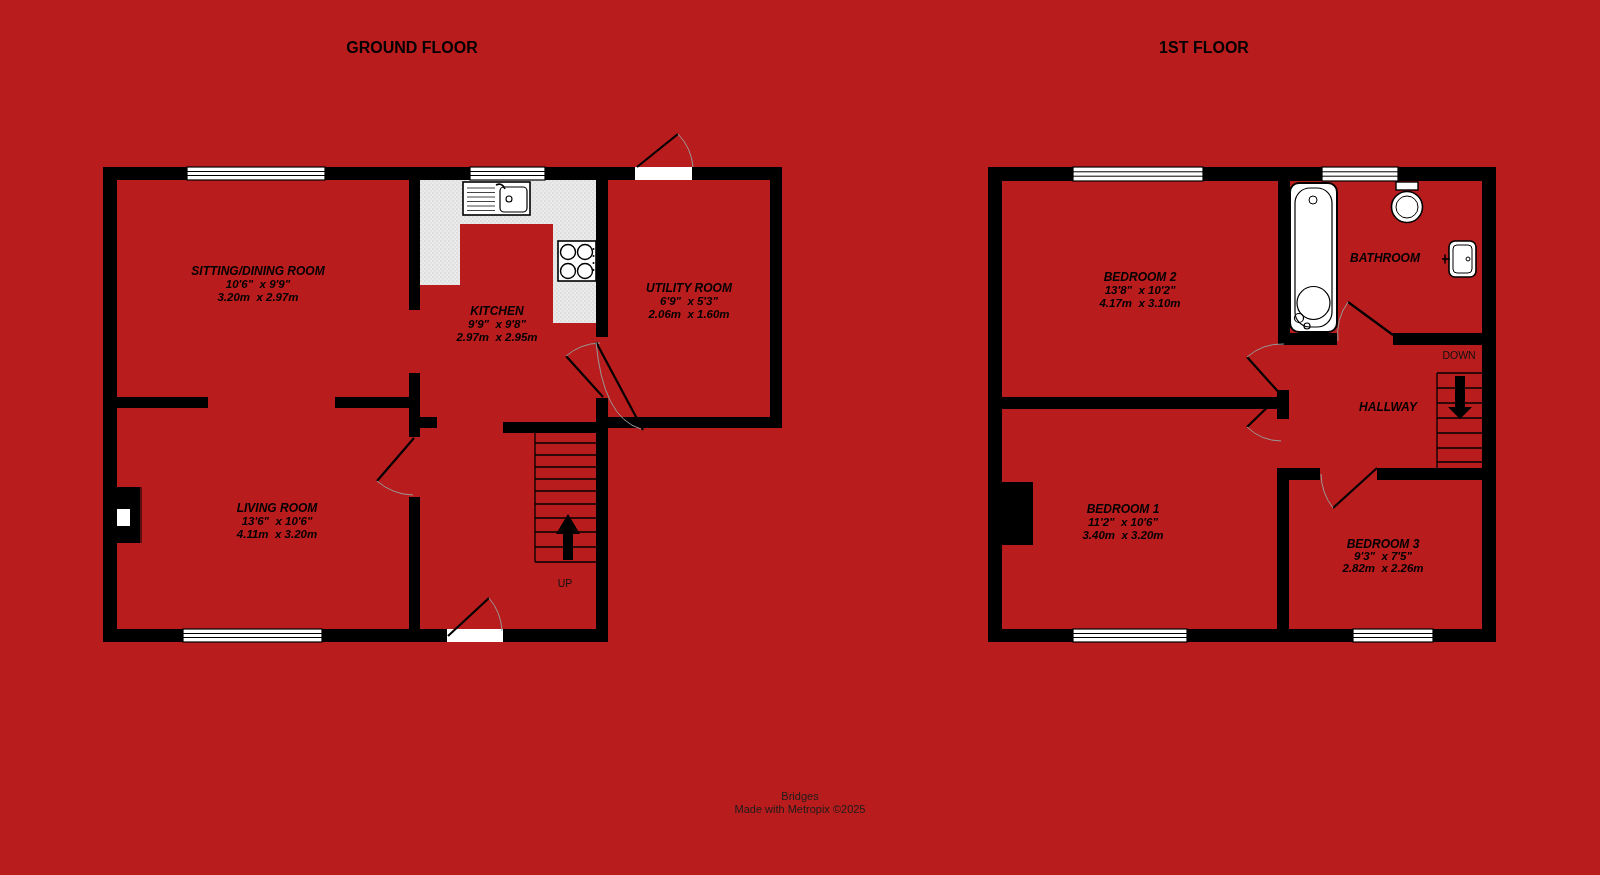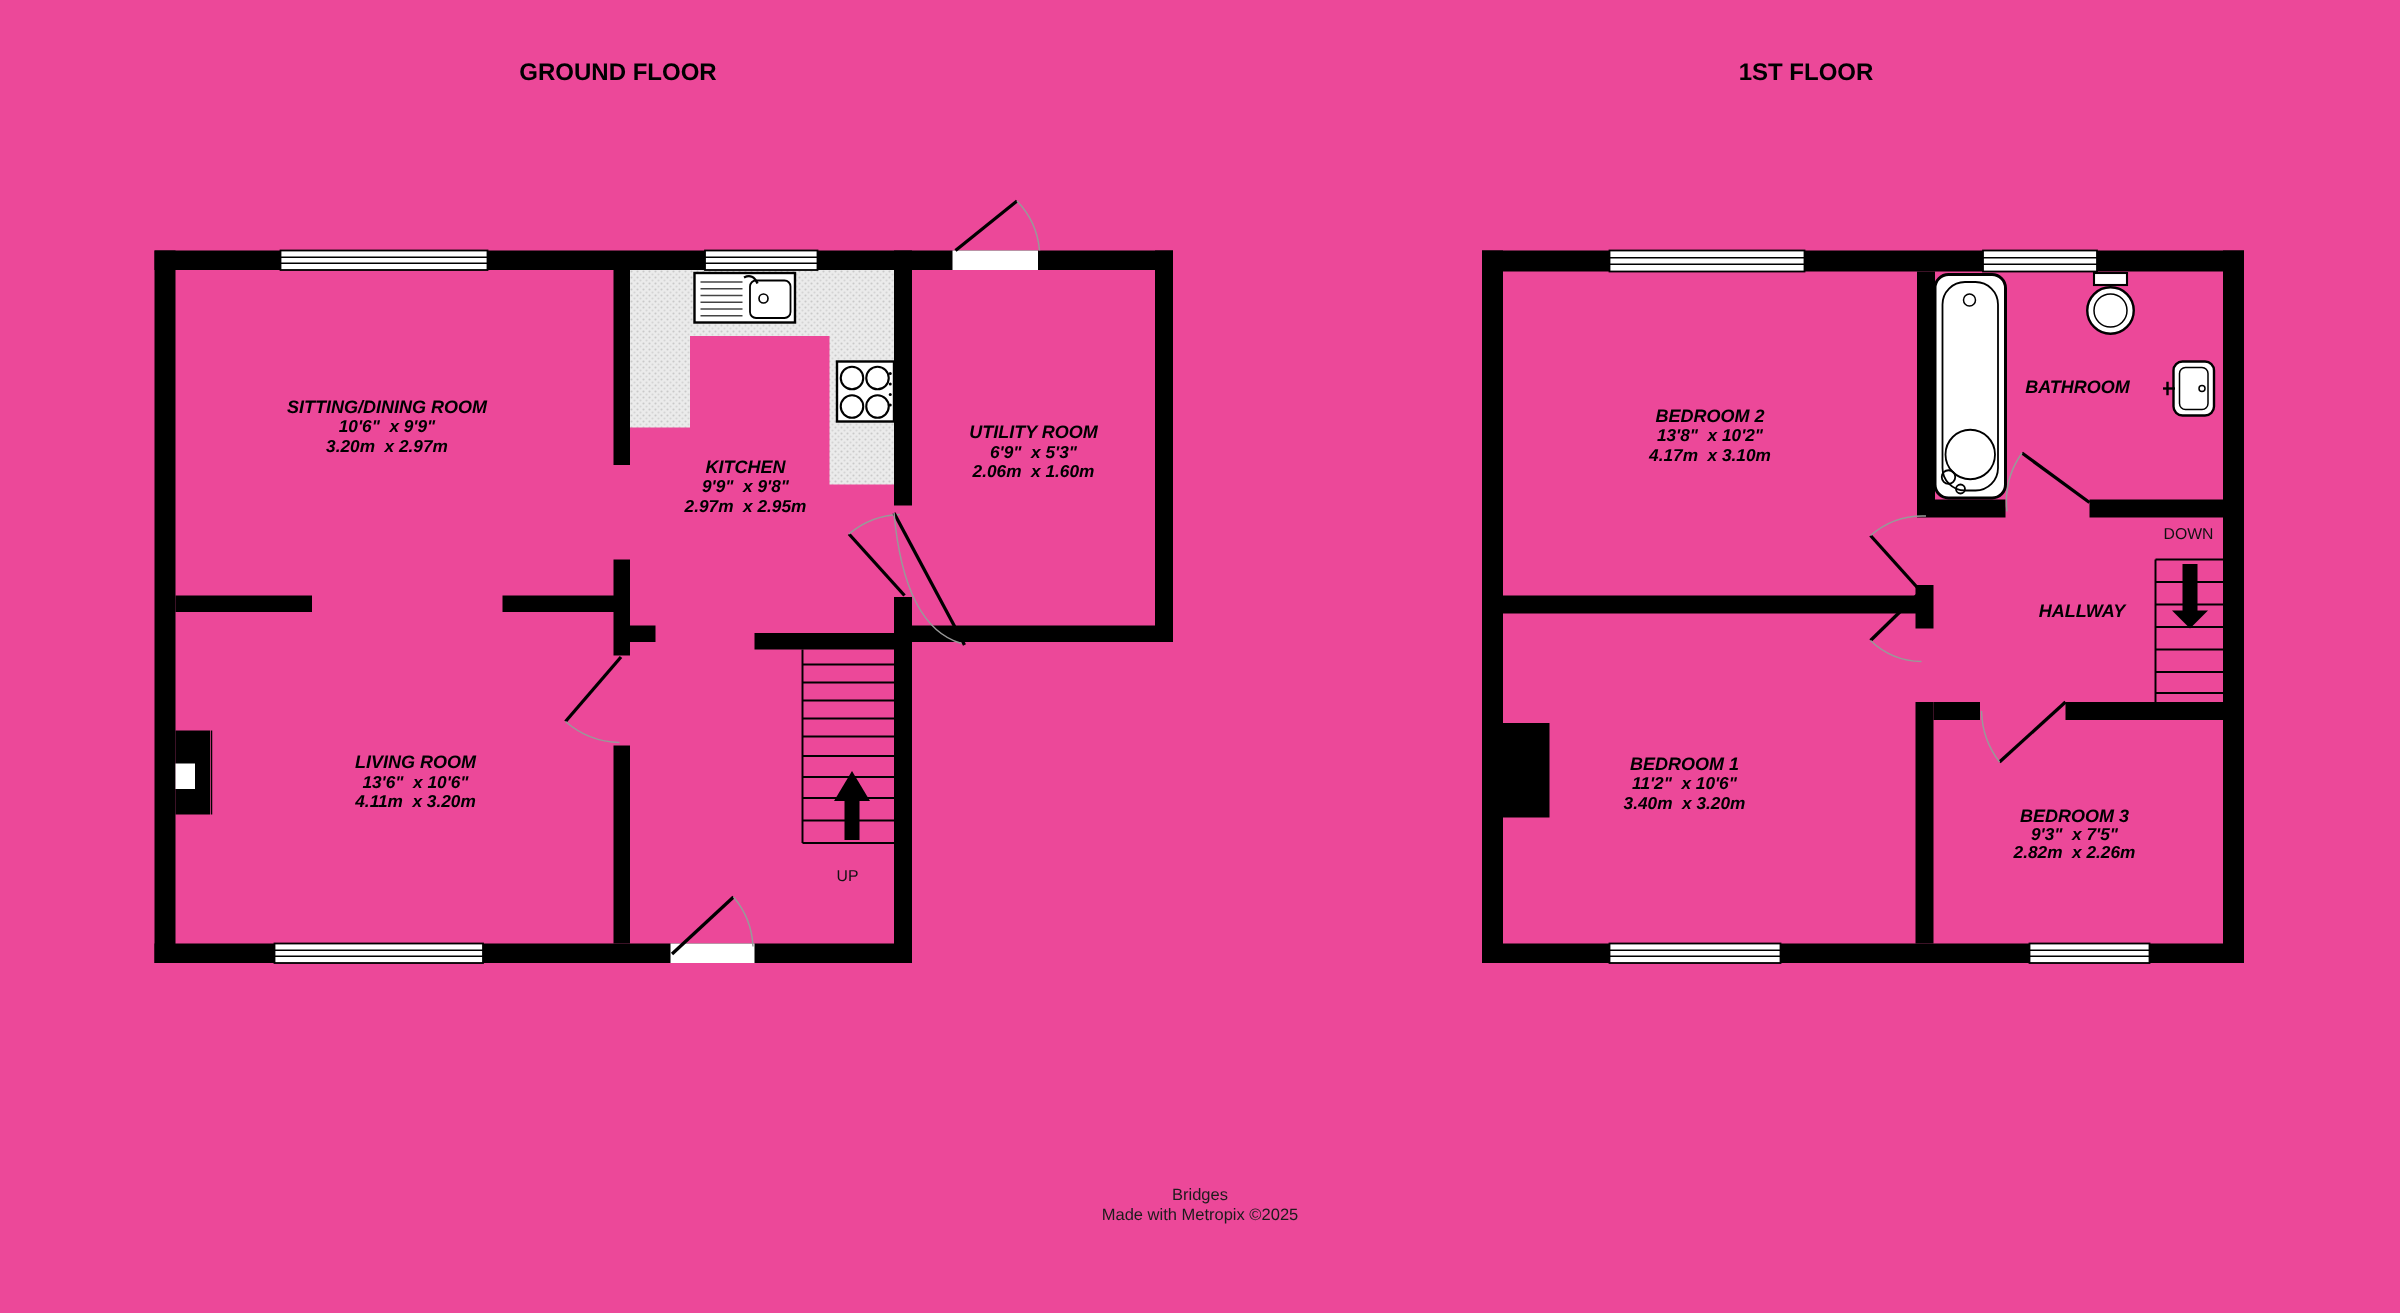--- a/index.html
+++ b/index.html
@@ -1,16 +1,16 @@
 <!DOCTYPE html>
 <html><head>
 <meta charset="utf-8">
 <style>
   html,body{margin:0;padding:0;background:#ffffff;}
-  #stage{position:relative;width:1600px;height:875px;background:#ec4899;overflow:hidden;
+  #stage{position:relative;width:1600px;height:875px;background:#b91c1c;overflow:hidden;
          font-family:"Liberation Sans",sans-serif;}
   svg{position:absolute;left:0;top:0;}
   svg text{white-space:pre;fill:#000;}
   .floor-title{font-size:16px;font-weight:bold;text-anchor:middle;}
   .room-name{font-size:12px;font-weight:bold;font-style:italic;text-anchor:middle;}
   .room-dim{font-size:11.5px;font-weight:bold;font-style:italic;text-anchor:middle;}
   .stair-label{font-size:10.5px;text-anchor:middle;fill:#111;}
   .footer-text{font-size:11px;text-anchor:middle;fill:#1c1c1c;}
   .wall{fill:#000;}
   .leaf{stroke:#000;stroke-width:2.2;fill:none;}

